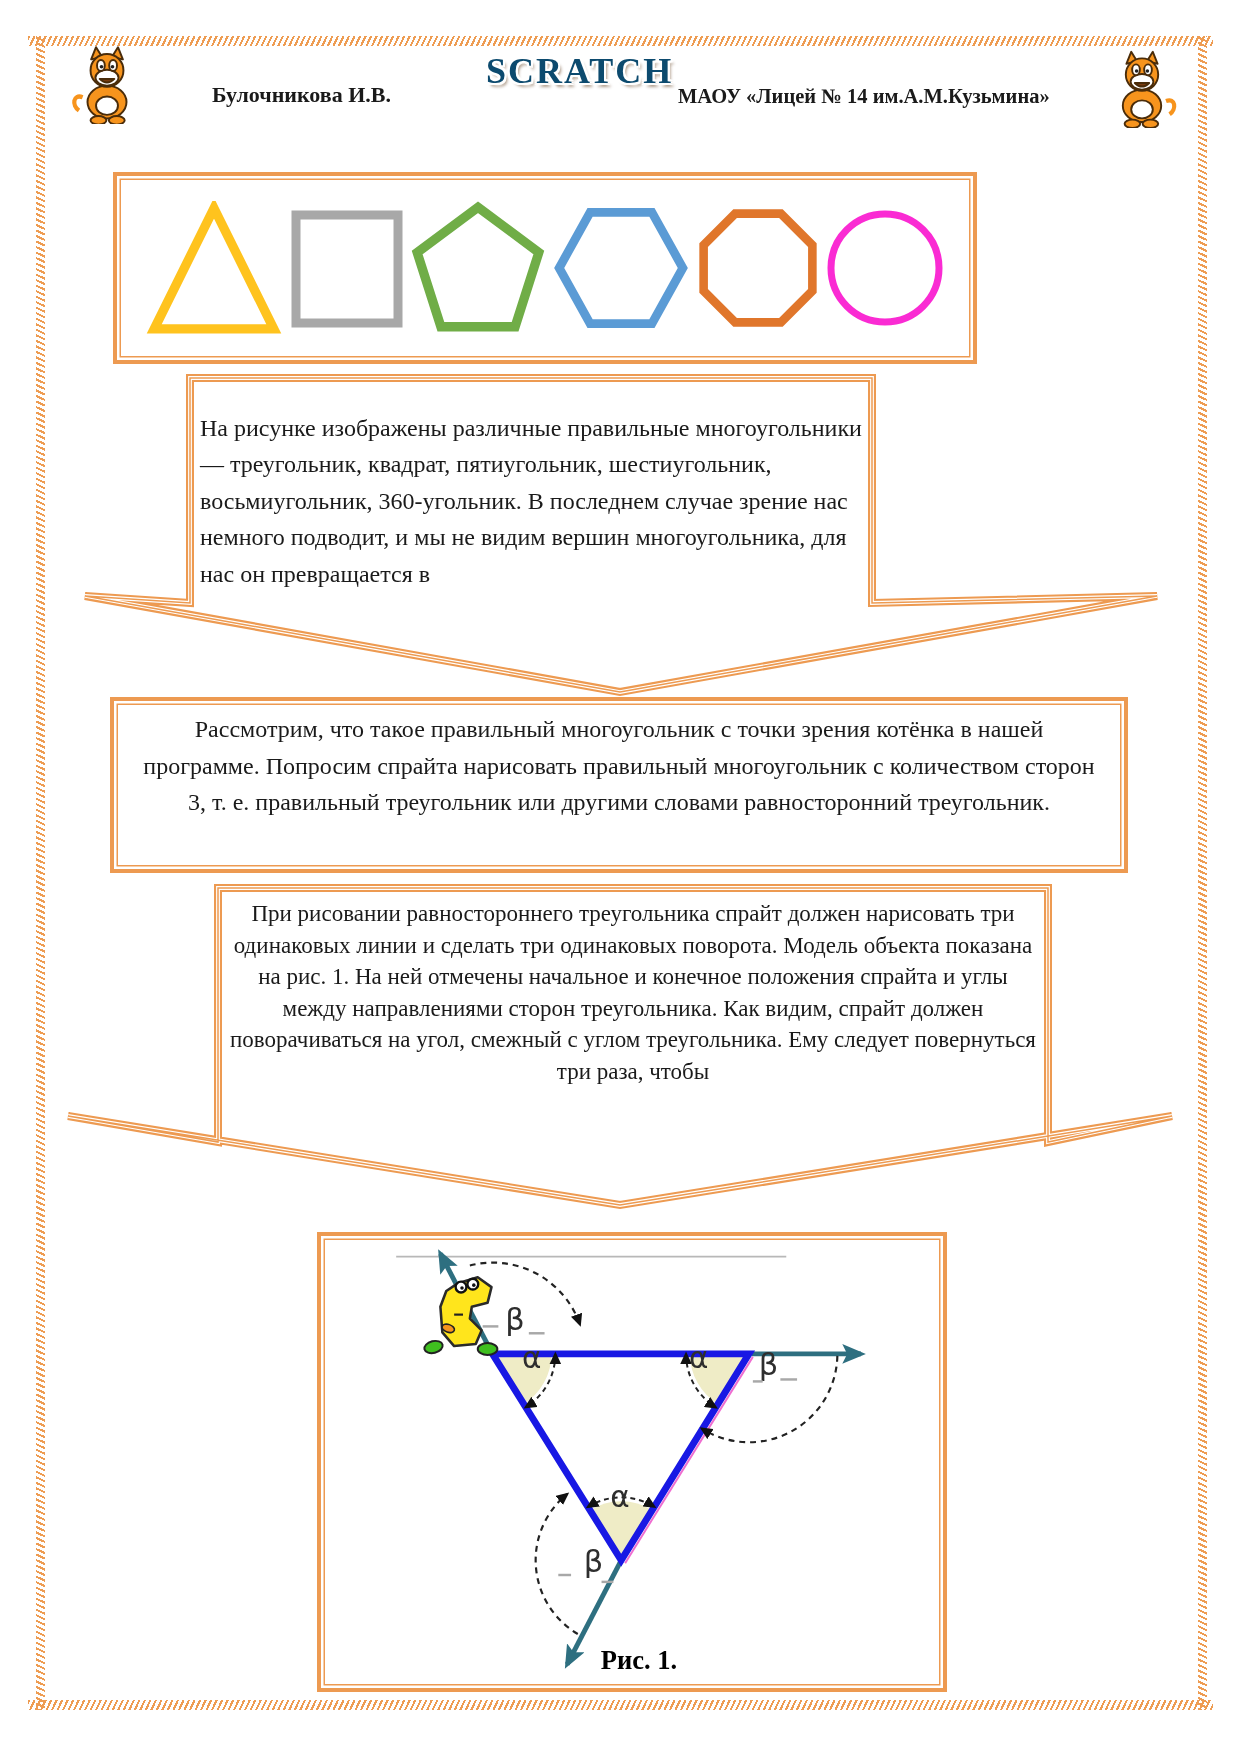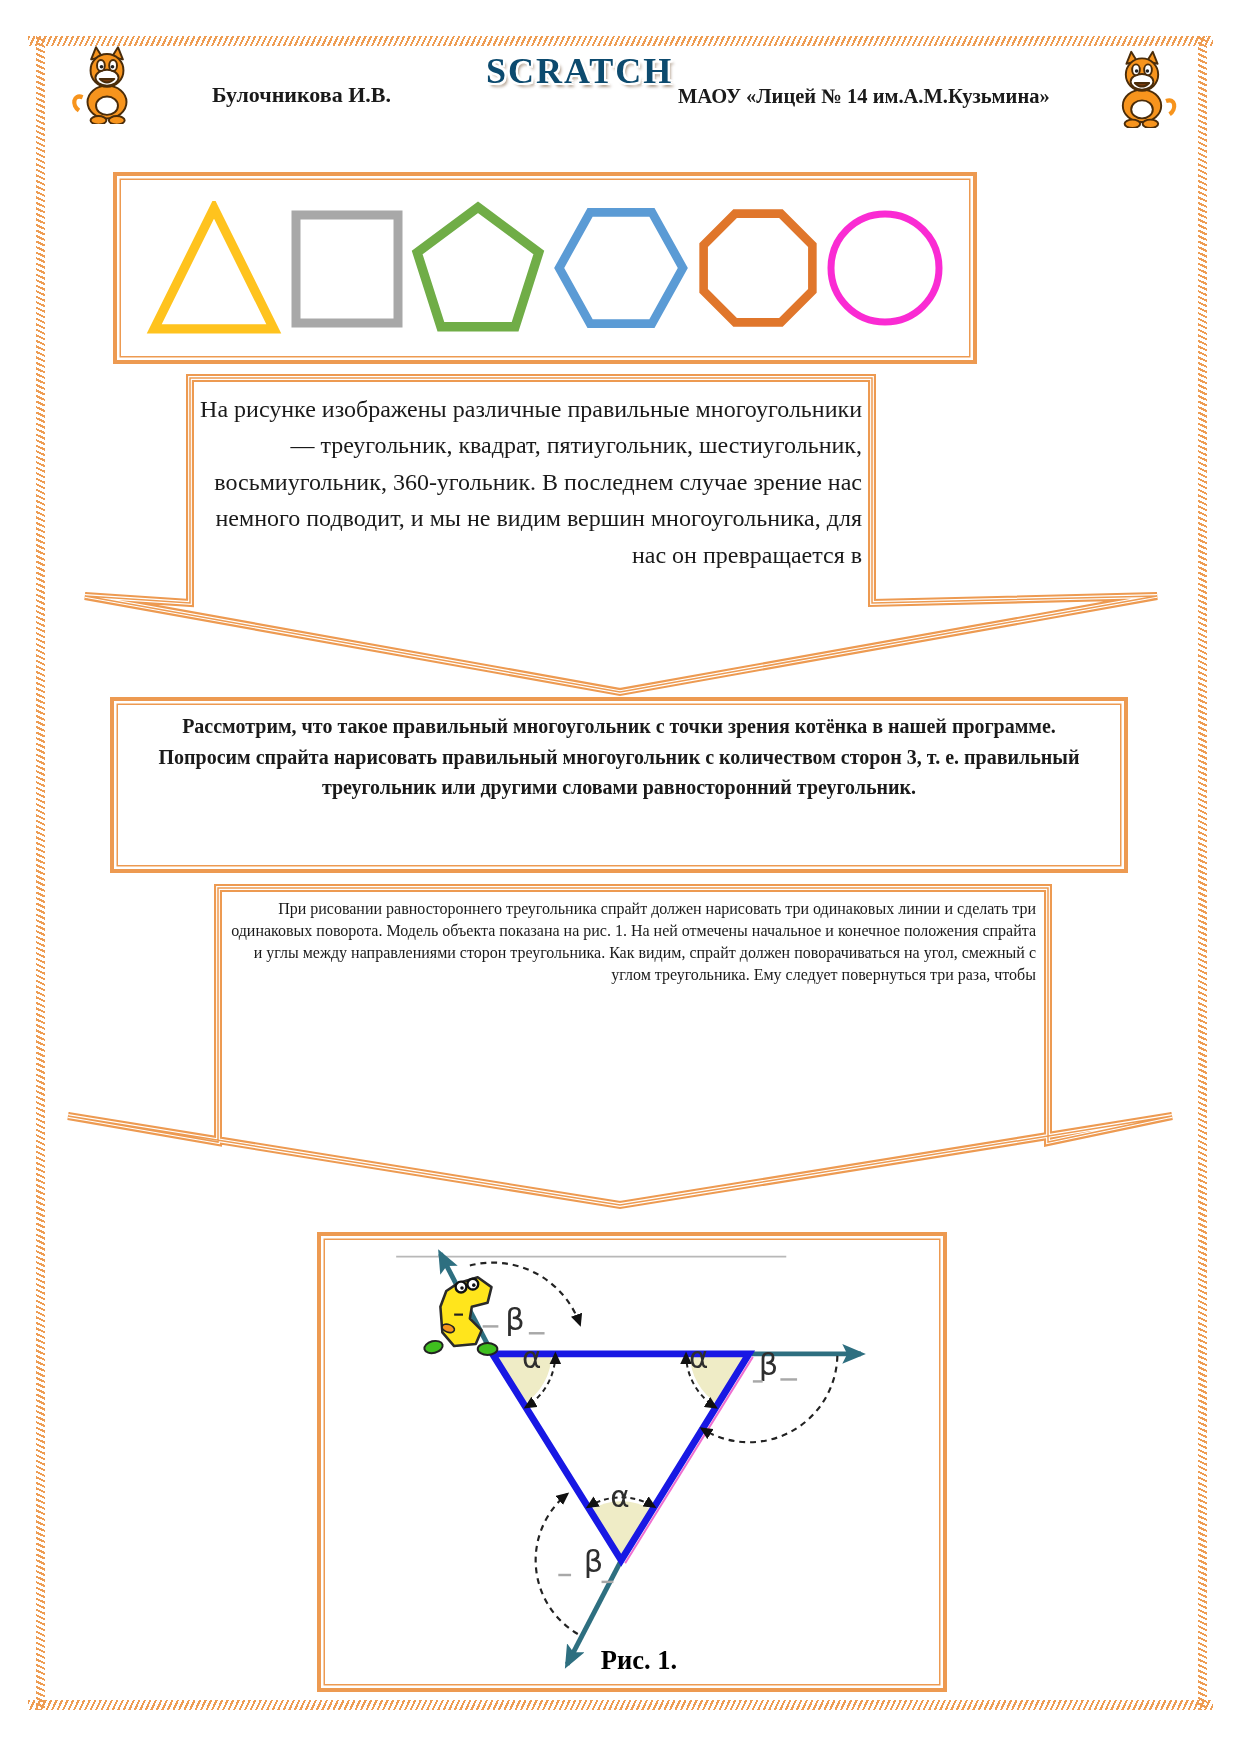--- a/index.html
+++ b/index.html
@@ -24,24 +24,24 @@
   .cat.right{transform:scaleX(-1);}
 
   .dbox{position:absolute;background:#fff;border:4px solid var(--accent);
         box-shadow:inset 0 0 0 2.5px #fff,inset 0 0 0 4px var(--accent);box-sizing:border-box;}
   .shapes-box{left:113px;top:172px;width:864px;height:192px;display:flex;align-items:center;
               justify-content:space-between;padding:0 28px;}
   .callout-svg{position:absolute;left:0;width:1241px;}
   .c1{top:370px;height:335px;}
   .c3{top:880px;height:332px;}
   .callout-text{position:absolute;font-size:24px;line-height:1.52;}
-  .t1{left:200px;top:391px;width:662px;text-align:right;}
-  .t3{left:230px;top:898px;width:806px;text-align:right;line-height:1.37;font-size:16px;}
+  .t1{left:200px;top:410px;width:662px;text-align:left;}
+  .t3{left:230px;top:898px;width:806px;text-align:center;line-height:1.37;font-size:23px;}
   .box2{left:110px;top:697px;width:1018px;height:176px;}
-  .t2{position:absolute;left:138px;top:711px;width:962px;text-align:center;font-size:20px;line-height:1.53;font-weight:bold;}
+  .t2{position:absolute;left:138px;top:711px;width:962px;text-align:center;font-size:24px;line-height:1.53;}
   .figure-box{left:317px;top:1232px;width:630px;height:460px;}
   .figure-box svg{position:absolute;left:0;top:0;}
   .shape-svg{display:block;}
 </style>
 </head>
 <body>
 
 <div class="page">
 
   <div class="hatch top"></div>

